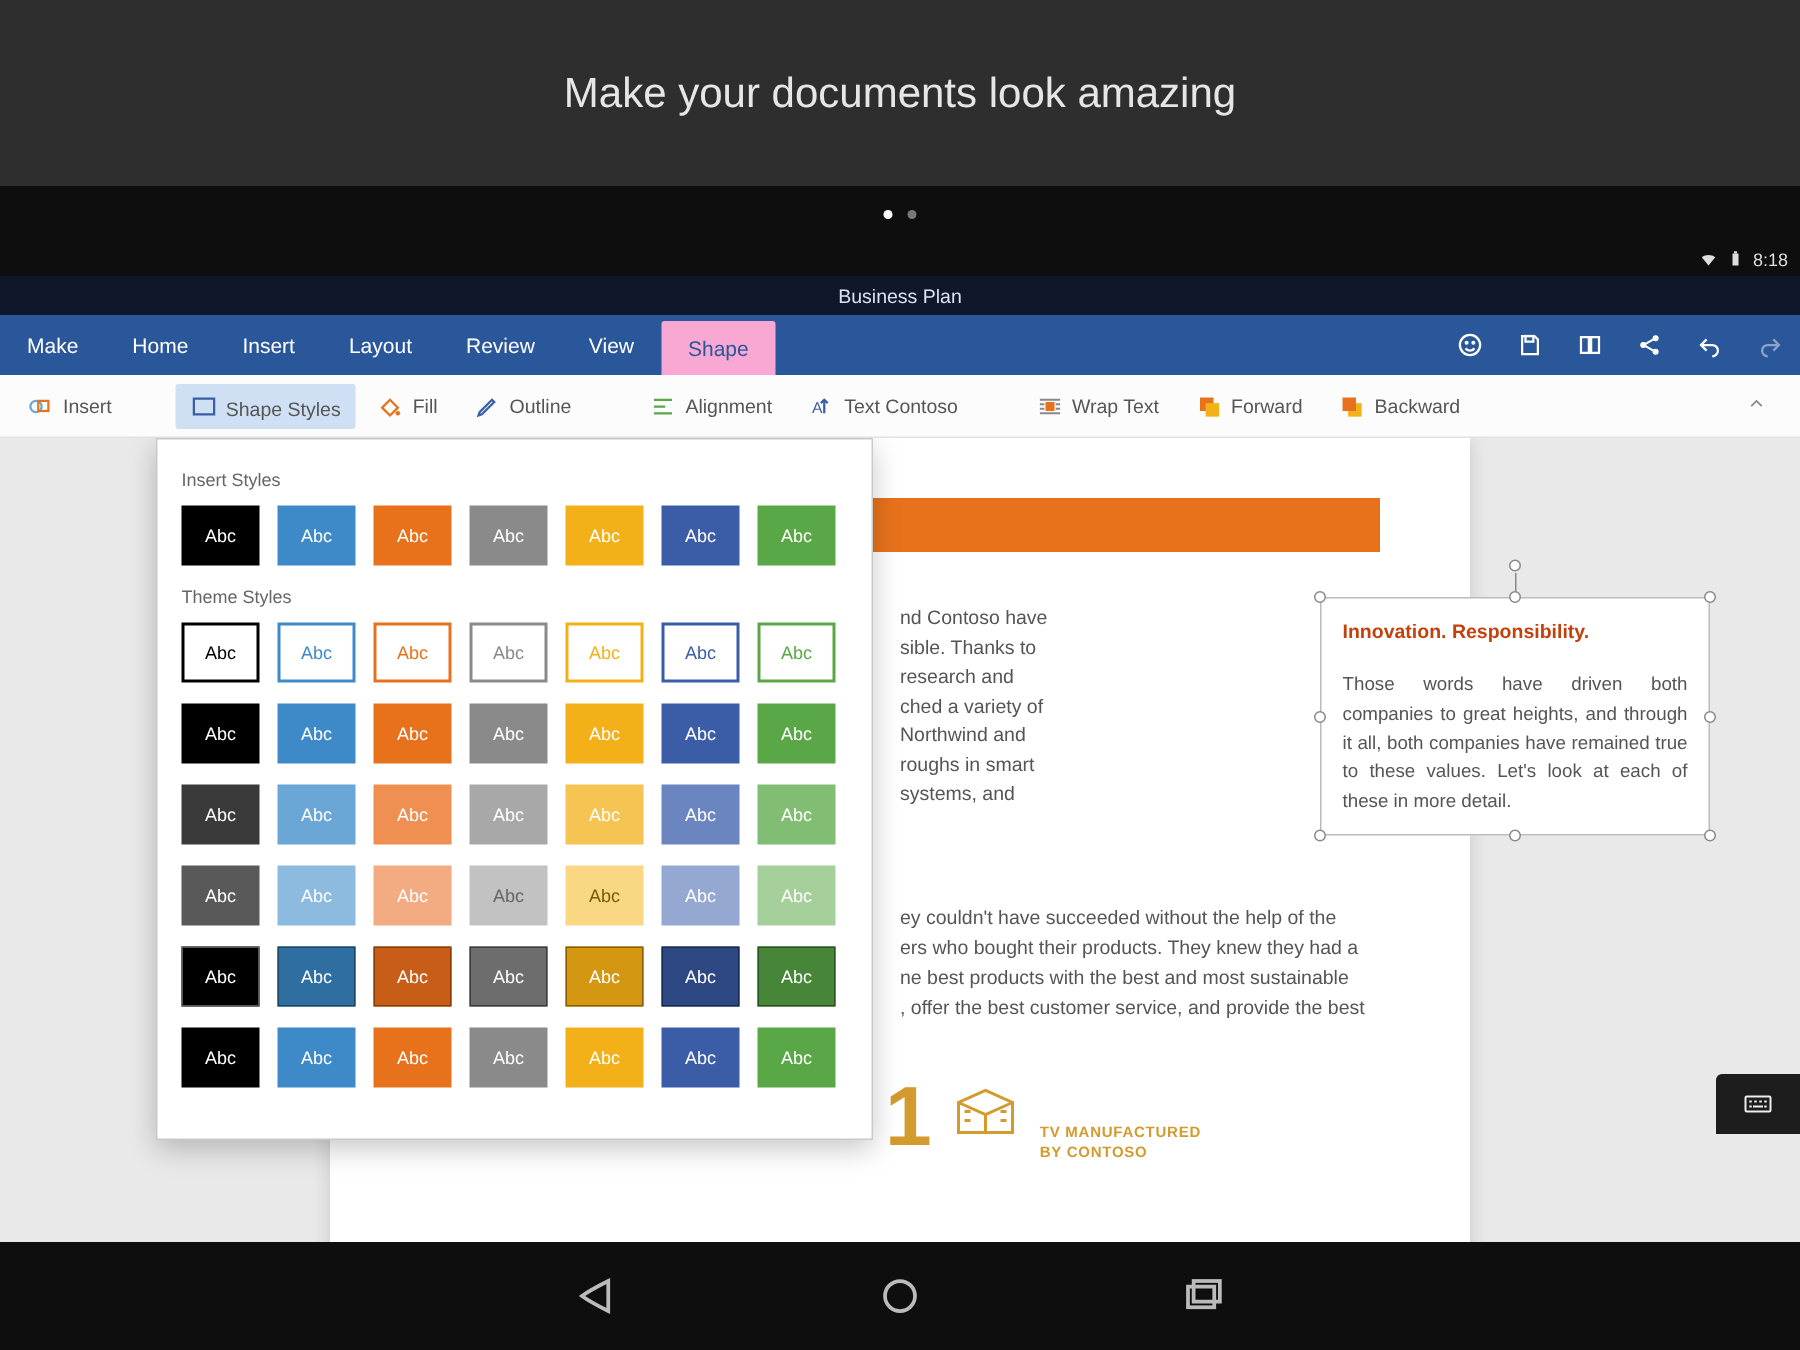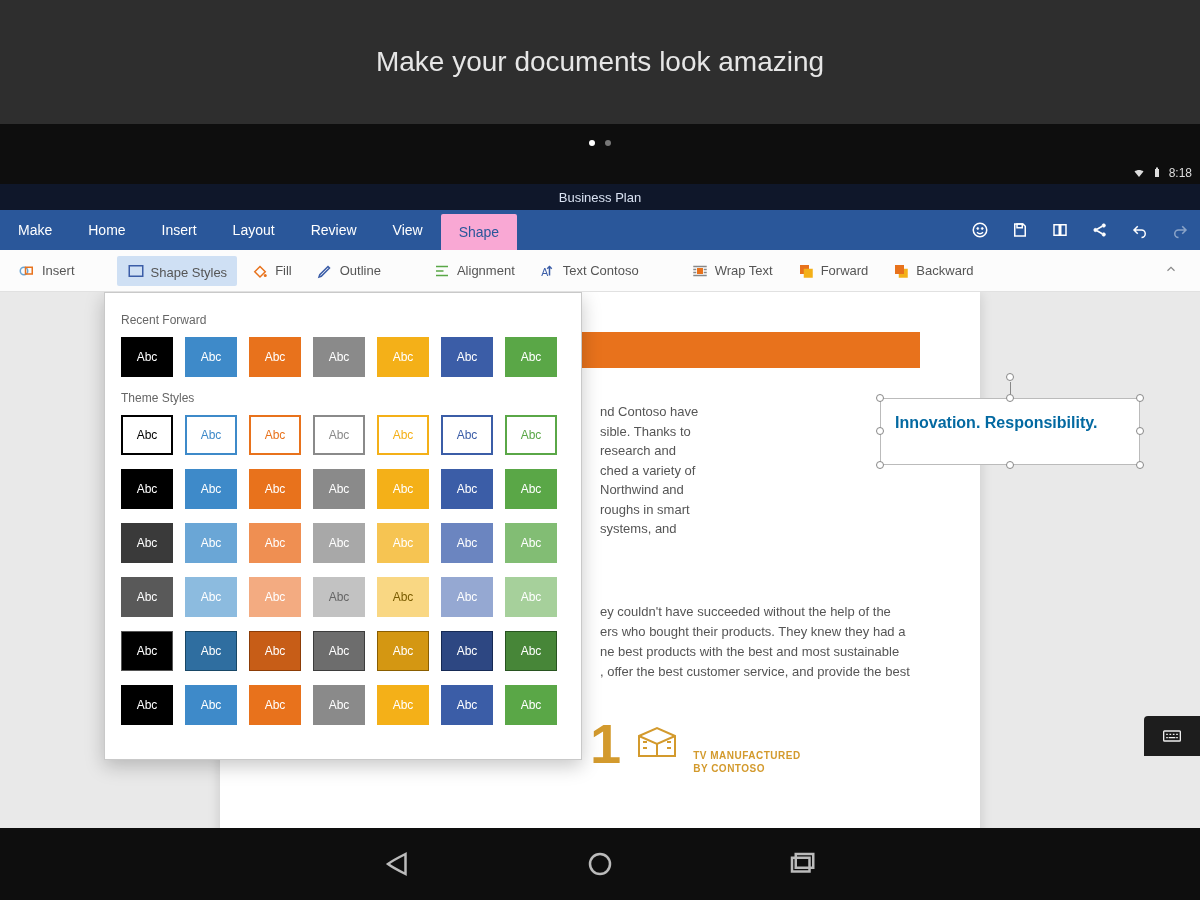--- a/index.html
+++ b/index.html
@@ -33,21 +33,21 @@
   .tool svg { width: 18px; height: 18px; }
   .tool-sep { width: 24px; }
   .toolbar .collapse { margin-left: auto; padding: 0 14px; color: #888; }
 
   
   .canvas { position: relative; width: 100%; height: 536px; background: #e9e9e9; display: flex; justify-content: center; overflow: hidden; }
   .page { position: relative; width: 760px; min-height: 900px; background: #fff; margin-top: 0; box-shadow: 0 2px 12px rgba(0,0,0,.15); padding: 40px 60px; }
   .orange-band { position: absolute; top: 40px; left: 180px; width: 520px; height: 36px; background: #e8721c; }
   .body-snip { position: absolute; top: 110px; left: 380px; width: 260px; color: #555; font-size: 13px; line-height: 1.5; text-align: justify; }
   .callout { position: absolute; top: 106px; left: 660px; width: 260px; background: #fff; border: 1px solid #bbb; padding: 12px 14px; font-size: 12.5px; color: #555; line-height: 1.55; text-align: justify; }
-  .callout b { color: #0369a1; font-size: 16px; display: block; margin-bottom: 16px; }
+  .callout b { color: #c2410c; font-size: 13px; display: block; margin-bottom: 16px; }
   .callout .handle { position: absolute; width: 8px; height: 8px; background: #fff; border: 1px solid #888; border-radius: 50%; }
   .h-tl{top:-5px;left:-5px}.h-tm{top:-5px;left:calc(50% - 4px)}.h-tr{top:-5px;right:-5px}
   .h-ml{top:calc(50% - 4px);left:-5px}.h-mr{top:calc(50% - 4px);right:-5px}
   .h-bl{bottom:-5px;left:-5px}.h-bm{bottom:-5px;left:calc(50% - 4px)}.h-br{bottom:-5px;right:-5px}
   .rot { position:absolute; top:-26px; left:calc(50% - 4px); width:8px;height:8px;border:1px solid #888;border-radius:50%;background:#fff;}
   .rot::after{content:"";position:absolute;top:8px;left:3px;width:1px;height:14px;background:#888;}
   .para2 { position: absolute; top: 310px; left: 380px; width: 540px; color: #555; font-size: 13px; line-height: 1.55; text-align: justify; }
   .decor10 { position: absolute; top: 420px; left: 370px; display:flex; align-items:center; gap:12px; }
   .decor10 .one { font-size: 56px; font-weight: 700; color: #d39a2d; line-height: 1; }
   .decor10 .cube svg { width: 48px; height: 40px; }
@@ -259,20 +259,21 @@
       <span class="rot"></span>
       <span class="handle h-tl"></span>
       <span class="handle h-tm"></span>
       <span class="handle h-tr"></span>
       <span class="handle h-ml"></span>
       <span class="handle h-mr"></span>
       <span class="handle h-bl"></span>
       <span class="handle h-bm"></span>
       <span class="handle h-br"></span>
       <b>Innovation. Responsibility.</b>
+      <span>Those words have driven both companies to great heights, and through it all, both companies have remained true to these values. Let's look at each of these in more detail.</span>
     </div>
 
     <div class="para2" style="white-space:pre-line">ey couldn't have succeeded without the help of the
 ers who bought their products. They knew they had a
 ne best products with the best and most sustainable
 , offer the best customer service, and provide the best</div>
 
     <div class="decor10">
       <span class="one">1</span>
       <span class="cube"><svg viewBox="0 0 48 40">
@@ -281,21 +282,21 @@
             <path d="M10 20h4M10 26h4M34 20h4M34 26h4" stroke="#d39a2d" stroke-width="2"></path>
           </svg></span>
       <span class="tag">
         <span>TV MANUFACTURED</span><br>
         <span>BY CONTOSO</span>
       </span>
     </div>
   </div>
 
   <div class="styles-panel">
-    <h5>Recent Forward</h5>
+    <h5>Insert Styles</h5>
     <div class="swatch-row" id="recent-row">
         <div class="swatch" style="background: rgb(0, 0, 0); color: rgb(255, 255, 255);">Abc</div>
         <div class="swatch" style="background: rgb(62, 138, 201); color: rgb(255, 255, 255);">Abc</div>
         <div class="swatch" style="background: rgb(232, 114, 28); color: rgb(255, 255, 255);">Abc</div>
         <div class="swatch" style="background: rgb(138, 138, 138); color: rgb(255, 255, 255);">Abc</div>
         <div class="swatch" style="background: rgb(244, 176, 24); color: rgb(255, 255, 255);">Abc</div>
         <div class="swatch" style="background: rgb(59, 93, 167); color: rgb(255, 255, 255);">Abc</div>
         <div class="swatch" style="background: rgb(90, 167, 71); color: rgb(255, 255, 255);">Abc</div>
       </div>
     <h5>Theme Styles</h5>

